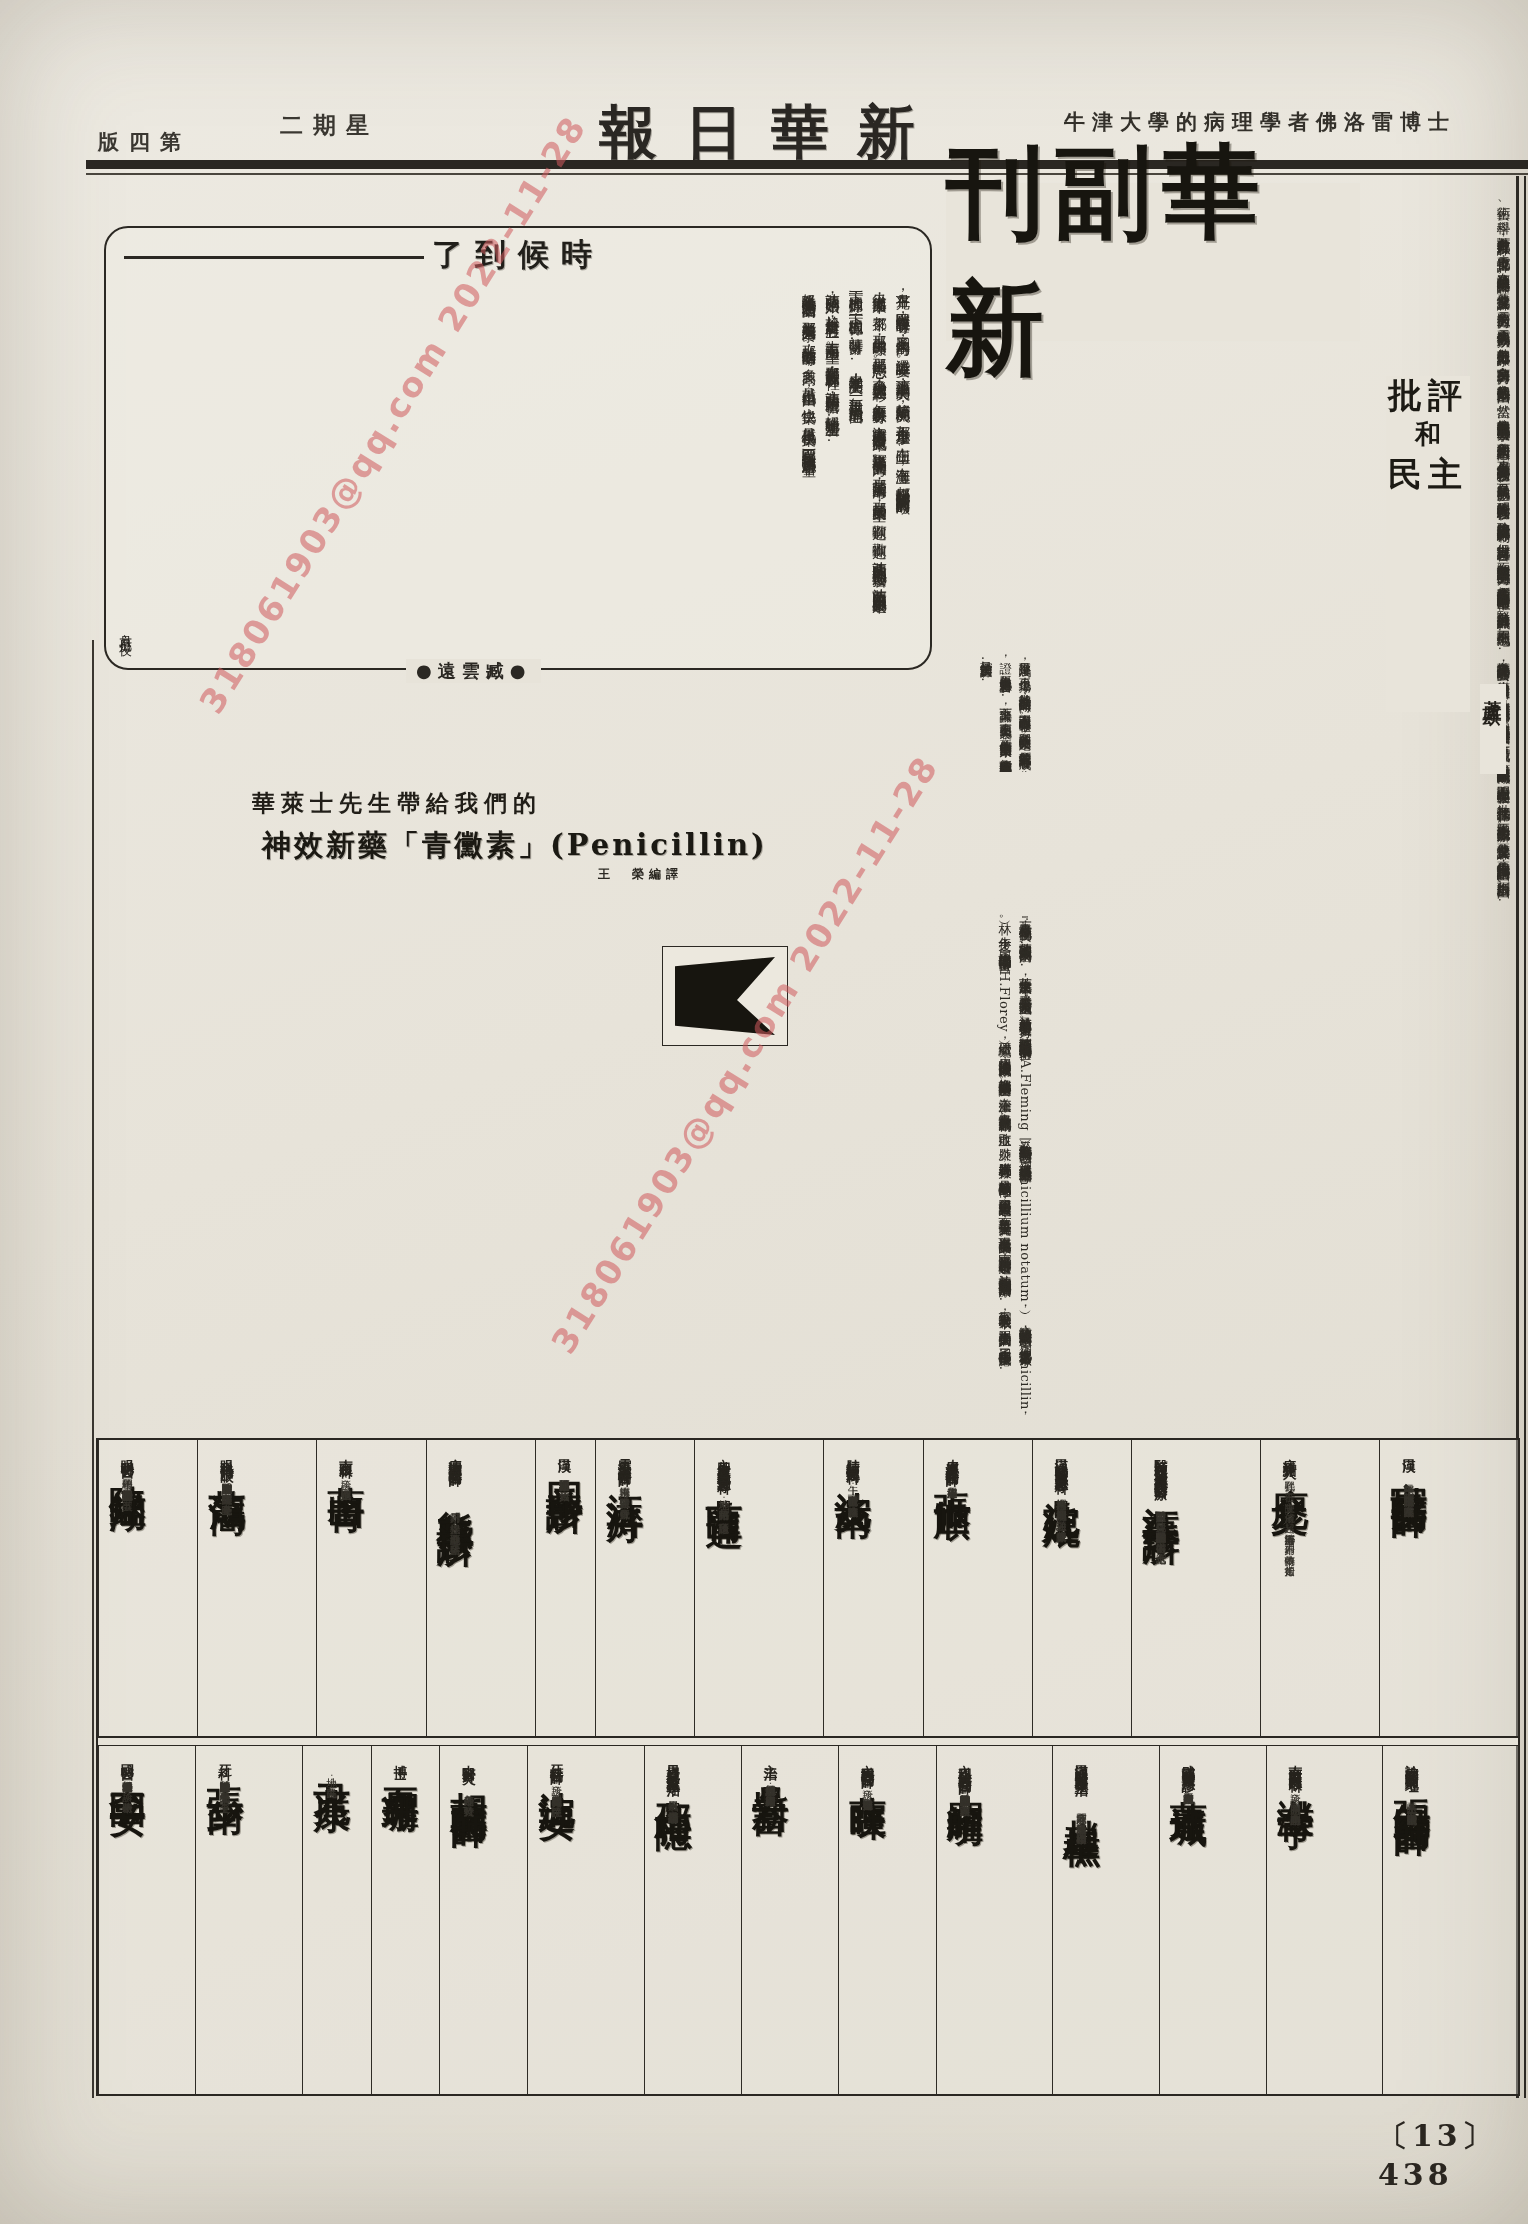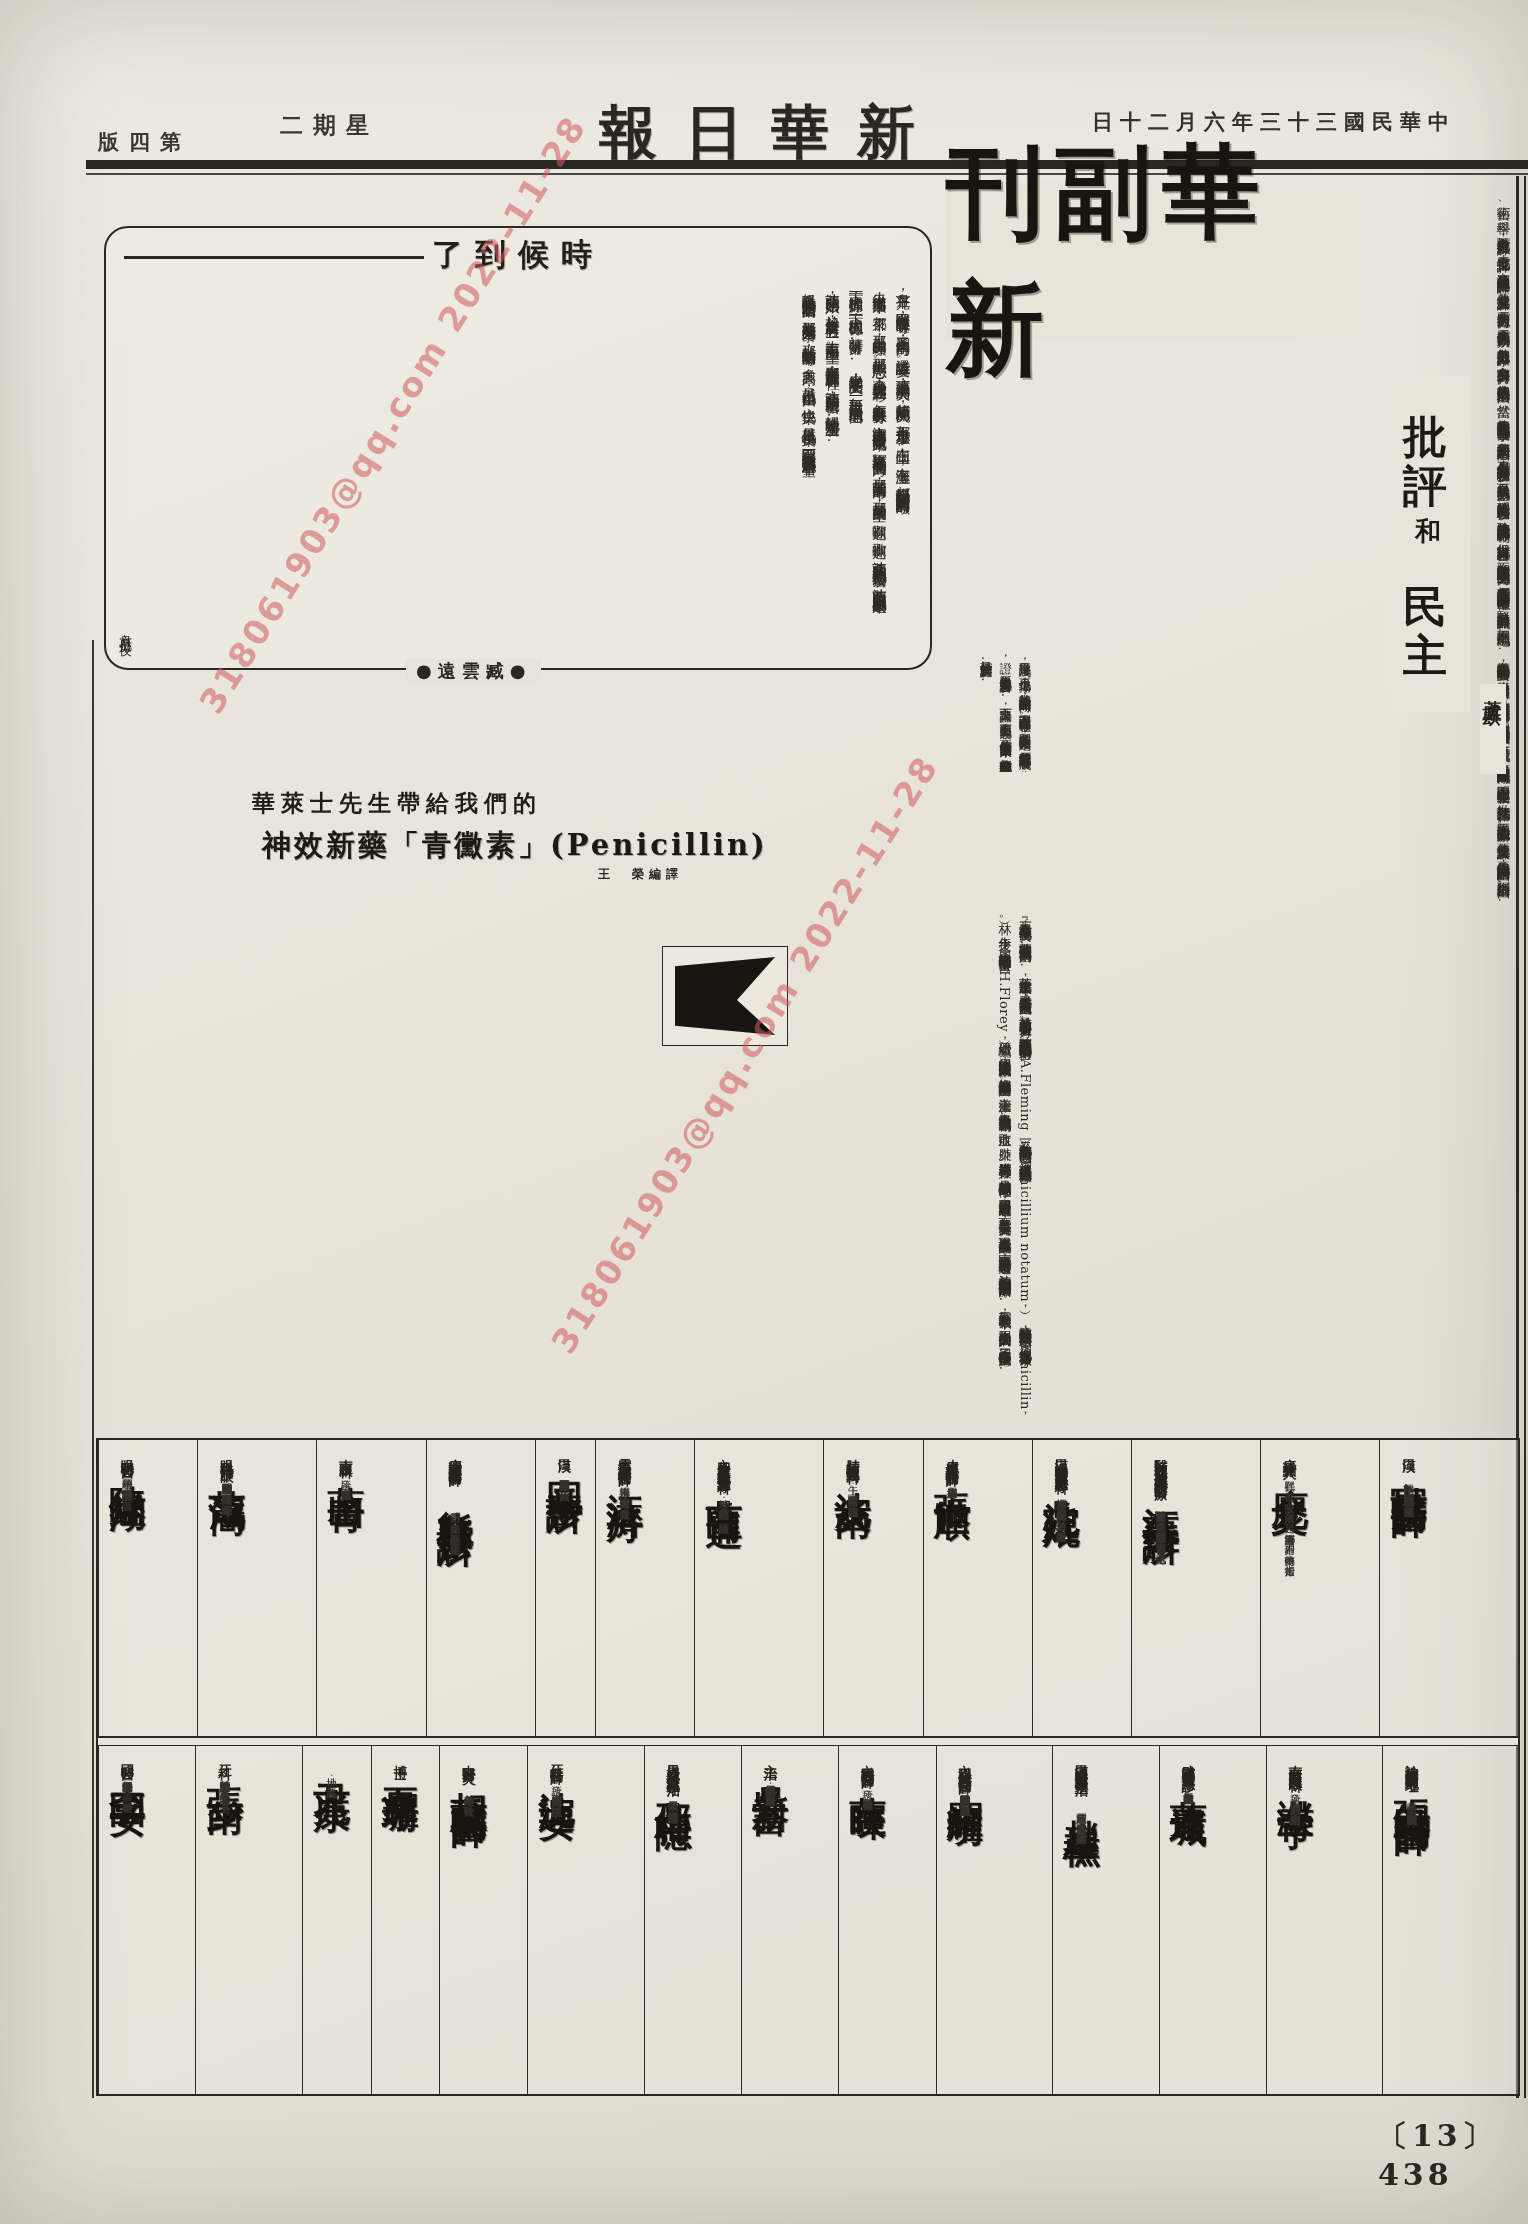--- a/index.html
+++ b/index.html
@@ -29,21 +29,21 @@
   .poem-title .tchars{position:absolute;top:0;left:308px;font-size:31px;font-weight:900;letter-spacing:12px;color:#211f1a;text-shadow:1px 1px 0 rgba(30,25,15,.3);}
   .poem-text{position:absolute;top:54px;right:16px;bottom:26px;left:16px;font-size:14.5px;line-height:1.62;letter-spacing:1px;color:#2e2b25;overflow:hidden;text-align:justify;}
   .poem-sign{position:absolute;bottom:-15px;left:300px;background:#e7e3d9;padding:0 10px;font-size:18px;font-weight:700;letter-spacing:6px;color:#2b2823;}
   .poem-date{position:absolute;left:10px;bottom:34px;font-size:13px;letter-spacing:2px;}
   
   .cont-band{position:absolute;top:652px;left:104px;width:931px;height:120px;font-size:12.5px;line-height:1.55;letter-spacing:.5px;color:#2f2c26;overflow:hidden;text-align:justify;}
   
   .crit-body{position:absolute;top:196px;left:1042px;width:472px;height:1232px;font-size:13.5px;line-height:1.6;letter-spacing:.5px;color:#2e2b25;overflow:hidden;text-align:justify;z-index:1;}
   .sup-title{position:absolute;top:186px;left:946px;width:414px;height:152px;background:#e8e4da;z-index:3;display:flex;align-items:center;justify-content:center;font-size:98px;font-weight:900;letter-spacing:10px;color:#17150f;text-shadow:2px 2px 0 rgba(25,20,10,.35);transform:scaleY(1.04);}
   .crit-headline{position:absolute;top:376px;left:1386px;width:84px;height:336px;background:#e8e4da;z-index:2;text-align:center;line-height:1.12;}
-  .crit-headline .h-big{display:block;font-size:44px;font-weight:900;letter-spacing:6px;color:#1c1a14;margin-top:36px;}
+  .crit-headline .h-big{display:block;font-size:34px;font-weight:900;letter-spacing:6px;color:#1c1a14;}
   .crit-headline .h-small{display:block;font-size:26px;font-weight:700;margin:6px 0;color:#1c1a14;}
   .crit-author{position:absolute;top:684px;left:1480px;height:90px;background:#e8e4da;z-index:2;font-size:19px;font-weight:700;letter-spacing:6px;color:#24211b;}
   
   .pen-kicker{position:absolute;top:788px;left:252px;font-size:23px;font-weight:900;letter-spacing:6px;color:#211e18;}
   .pen-headline{position:absolute;top:826px;left:262px;font-size:29px;font-weight:700;letter-spacing:3px;color:#1b1913;text-shadow:1px 1px 0 rgba(25,20,10,.3);}
   .pen-translator{position:absolute;top:866px;left:598px;font-size:12px;font-weight:700;letter-spacing:5px;color:#2b2822;}
   .pen-body{position:absolute;top:912px;left:104px;width:931px;height:514px;font-size:13px;line-height:1.58;letter-spacing:.5px;color:#2e2b25;overflow:hidden;text-align:justify;}
   .pen-emblem{position:absolute;top:34px;left:558px;width:124px;height:98px;border:1.5px solid #2b2823;background:#ece8de;z-index:2;}
   .pen-emblem .flag{position:absolute;top:10px;left:12px;width:100px;height:78px;background:#17150f;clip-path:polygon(0 12%,100% 0,62% 55%,100% 100%,0 88%);}
   
@@ -65,21 +65,21 @@
   .wm2{left:560px;top:1330px;transform:rotate(-58deg);}
 </style>
 </head>
 <body>
 
 <div class="page">
 
   <div class="watermark wm1">318061903@qq.com 2022-11-28</div>
   <div class="watermark wm2">318061903@qq.com 2022-11-28</div>
 
-  <div class="hdr-date">日十二月六年三十三國民華中</div>
+  <div class="hdr-date">牛津大學的病理學者佛洛雷博士</div>
   <div class="hdr-masthead">報日華新</div>
   <div class="hdr-week">二期星</div>
   <div class="hdr-page">版四第</div>
   <div class="rule-thick"></div>
   <div class="rule-thin"></div>
   <div class="frame-right1"></div>
   <div class="frame-right2"></div>
   <div class="frame-left"></div>
 
   <div class="poem-box">

